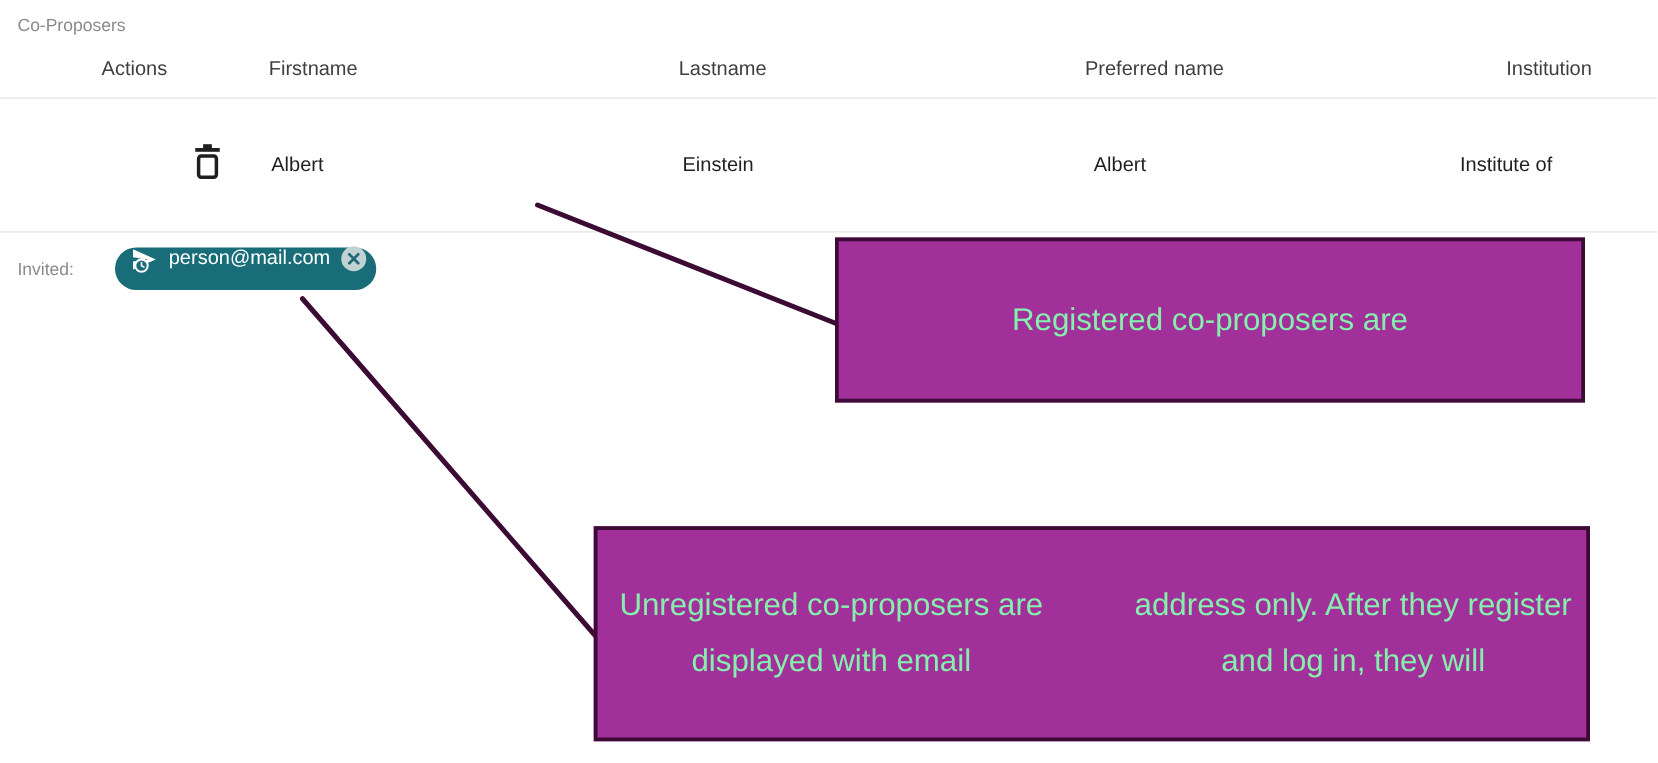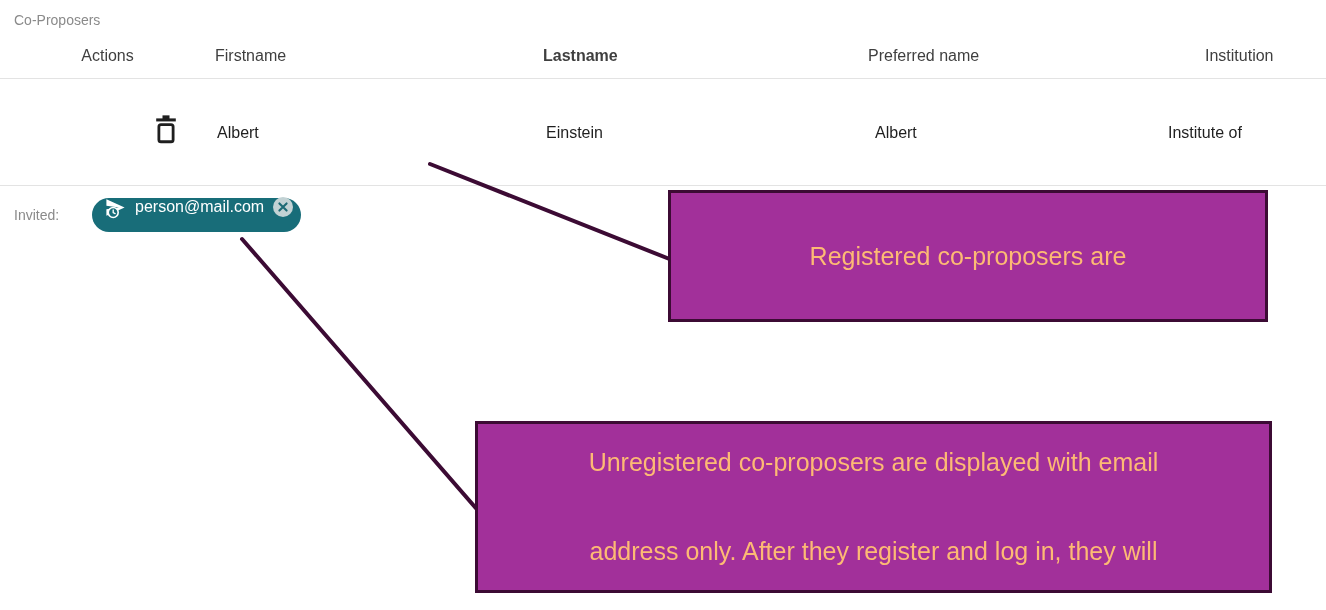--- a/index.html
+++ b/index.html
@@ -15,21 +15,21 @@
   *{box-sizing:border-box;margin:0;padding:0;}
   html,body{background:#fff;}
   .page{
     position:relative;width:1326px;height:610px;background:#fff;overflow:hidden;
     font-family:"Liberation Sans",sans-serif;
   }
   .section-label{position:absolute;left:14px;top:12px;font-size:14px;color:var(--label-gray);}
   .th{position:absolute;top:47px;font-size:16px;color:var(--header-gray);}
   .th-actions{left:60px;width:95px;text-align:center;}
   .th-firstname{left:215px;}
-  .th-lastname{left:543px;font-weight:bold;}
+  .th-lastname{left:543px;}
   .th-preferred{left:868px;}
   .th-institution{left:1205px;}
   .divider{position:absolute;left:0;width:1326px;height:0;border-top:1px solid var(--divider);}
   .divider-1{top:78px;}
   .divider-2{top:185px;}
   .assign-btn{
     position:absolute;left:38px;top:98px;width:84px;background:none;border:none;cursor:pointer;
     color:var(--accent-orange);font-family:"Liberation Sans",sans-serif;font-size:16px;line-height:32px;
     text-align:center;letter-spacing:.4px;white-space:normal;
   }
@@ -42,22 +42,22 @@
   .invited-label{position:absolute;left:14px;top:207px;font-size:14px;color:var(--label-gray);}
   .chip{
     position:absolute;left:92px;top:198px;height:34px;border-radius:17px;background:var(--chip-teal);
     display:inline-flex;align-items:center;gap:8px;padding:0 7px 16px 12px;color:#fff;font-size:16px;
   }
   .chip-email{white-space:nowrap;}
   .chip-x{display:inline-flex;cursor:pointer;}
   .connectors{position:absolute;left:0;top:0;width:1326px;height:610px;pointer-events:none;}
   .callout{
     position:absolute;background:var(--callout-fill);border:3px solid var(--callout-border);
-    display:flex;flex-direction:column;justify-content:center;align-items:center;
-    color:#fdba74;font-size:25px;line-height:45px;text-align:center;
+    display:flex;flex-direction:row;justify-content:center;align-items:center;
+    color:#86efac;font-size:25px;line-height:45px;text-align:center;
   }
   .callout-1{left:668px;top:190px;width:600px;height:132px;}
   .callout-2{left:475px;top:421px;width:797px;height:172px;gap:44px;}
   .callout .line{display:block;}
 </style>
 </head>
 <body>
 
 <div class="page">
 

